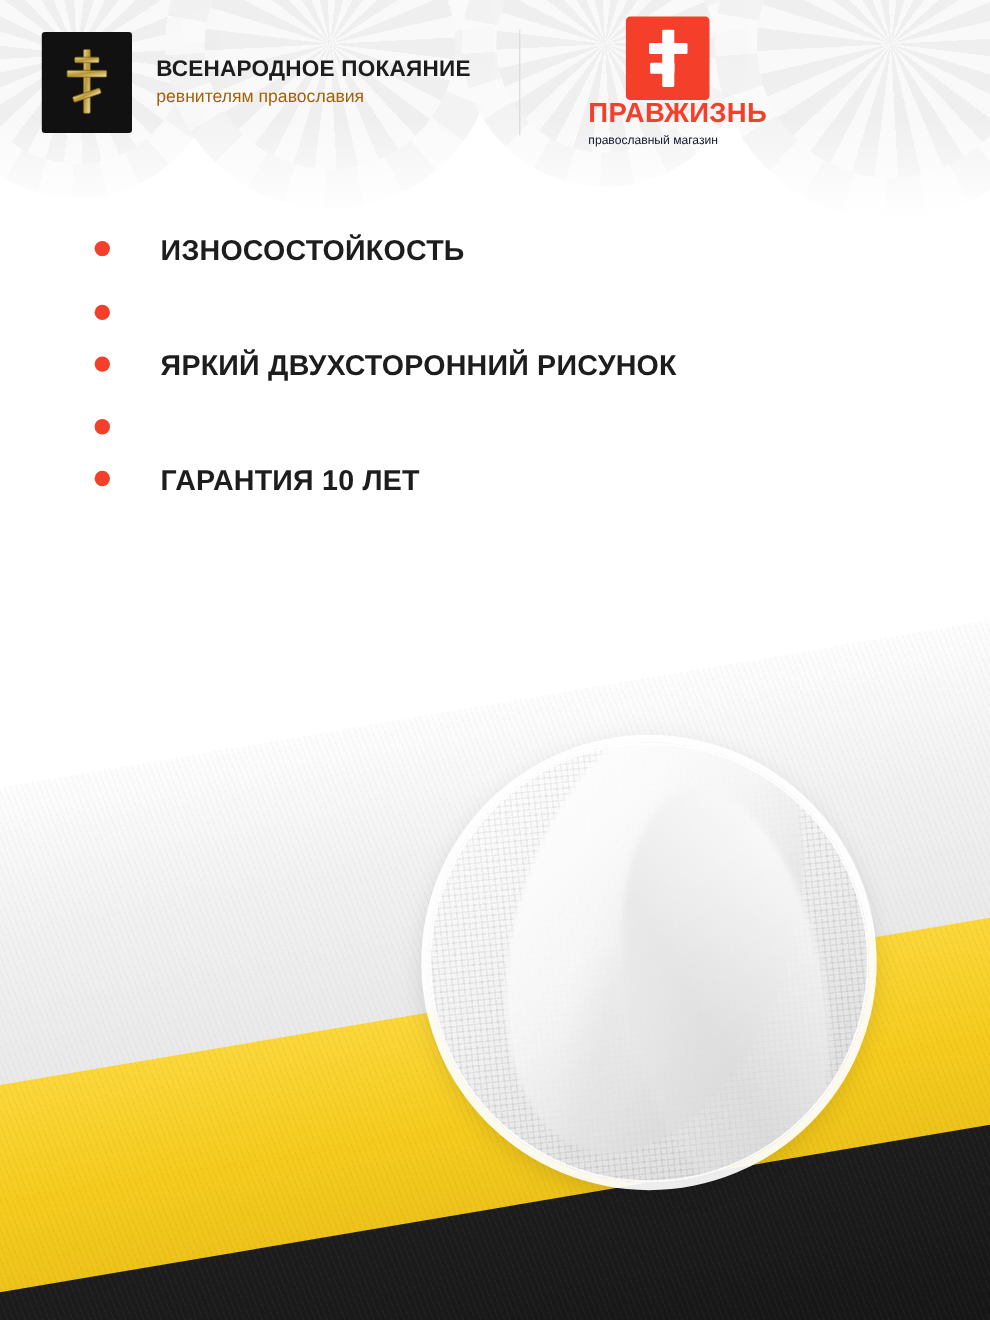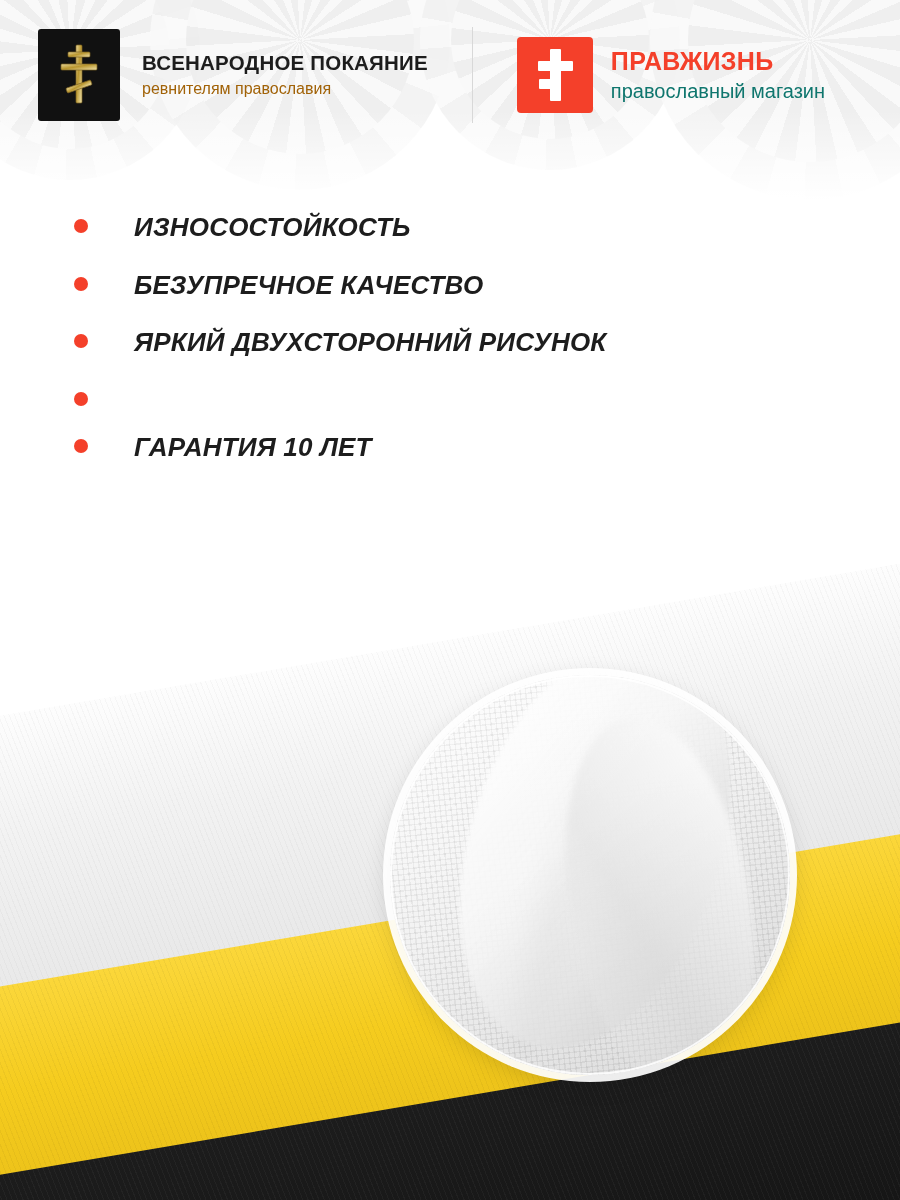--- a/index.html
+++ b/index.html
@@ -113,20 +113,21 @@
     width: 1px;
     height: 96px;
     background: #d8d8d8;
     margin-left: 44px;
   }
 
   .brand-right {
     display: flex;
     align-items: center;
     margin-left: 44px;
+    flex-direction: column;
   }
   .pz-logo {
     width: 76px;
     height: 76px;
     background: #f4402a;
     border-radius: 4px;
     position: relative;
     flex: none;
   }
   .pz-logo svg { position: absolute; left: 0; top: 0; }
@@ -136,32 +137,31 @@
   }
   .brand-right-title {
     font-size: 25px;
     font-weight: bold;
     color: #f4402a;
     letter-spacing: .3px;
     line-height: 1;
   }
   .brand-right-sub {
     margin-top: 6px;
-    font-size: 20px;
-    color: #0f766e;
+    font-size: 11px;
+    color: #0f172a;
     line-height: 1.1;
   }
 
   
   .features {
     position: absolute;
-    left: 74px;
+    left: 86px;
     top: 212px;
     width: 790px;
-    font-style: italic;
   }
   .feature {
     display: flex;
     align-items: flex-start;
     margin-bottom: 26px;
   }
   .bullet {
     width: 14px;
     height: 14px;
     border-radius: 50%;
@@ -382,21 +382,20 @@
 
   </div>
 
   <div class="features">
     <div class="feature">
       <span class="bullet"></span>
       <span class="feature-text">ИЗНОСОСТОЙКОСТЬ</span>
     </div>
     <div class="feature">
       <span class="bullet"></span>
-      <span class="feature-text">БЕЗУПРЕЧНОЕ КАЧЕСТВО</span>
     </div>
     <div class="feature">
       <span class="bullet"></span>
       <span class="feature-text">ЯРКИЙ ДВУХСТОРОННИЙ РИСУНОК</span>
     </div>
     <div class="feature">
       <span class="bullet"></span>
     </div>
     <div class="feature">
       <span class="bullet"></span>

